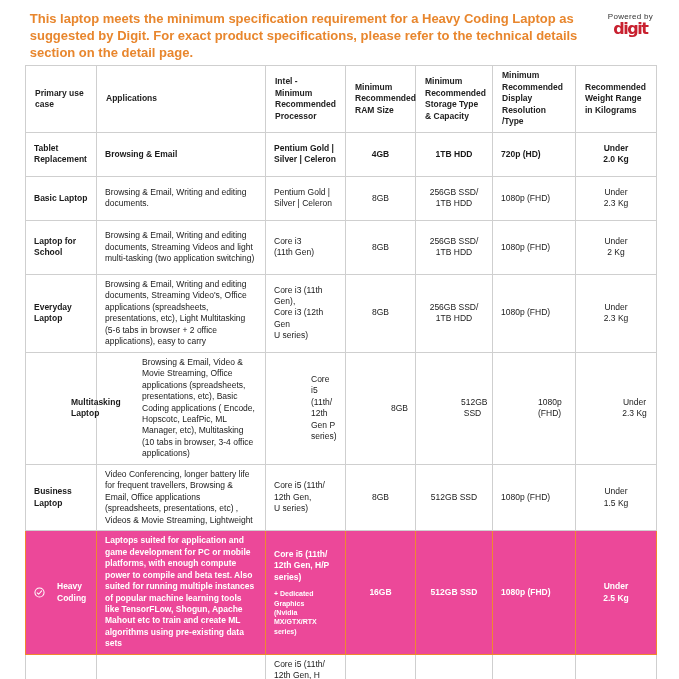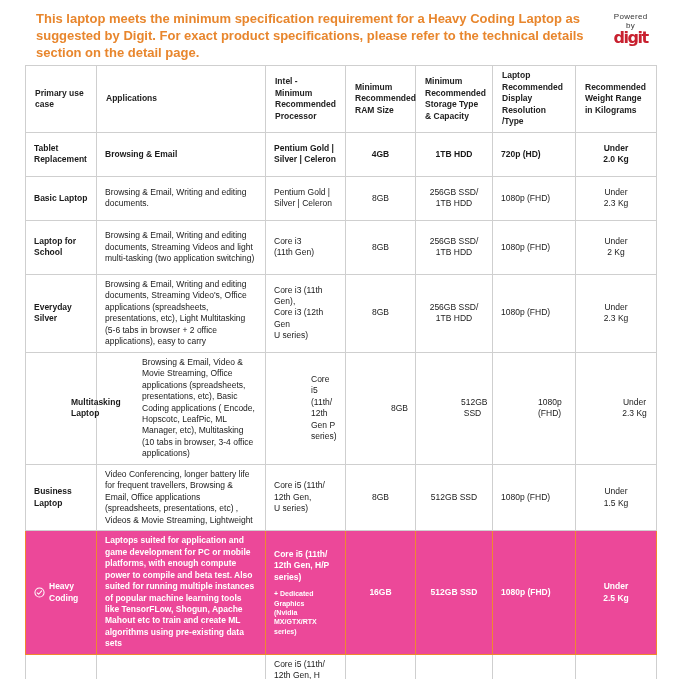--- a/index.html
+++ b/index.html
@@ -2,21 +2,21 @@
 <html><head>
 <meta charset="utf-8">
 <style>
   * { margin:0; padding:0; box-sizing:border-box; }
   body {
     width:679px; height:679px; background:#fff;
     font-family:"Liberation Sans", sans-serif;
     color:#1a1a1a; position:relative; overflow:hidden;
   }
   
-  .top { display:flex; justify-content:space-between; align-items:flex-start; padding:10px 12px 4px 36px; }
+  .top { display:flex; justify-content:flex-end; align-items:flex-start; padding:10px 12px 4px 25px; }
   .banner {
     width:578px; font-size:13px; line-height:1.32; font-weight:bold; color:#E8862D;
   }
   .brand-block { text-align:center; padding-right:14px; margin-top:2px; }
   .powered-by { font-size:8px; color:#333; letter-spacing:.3px; }
   .brand-logo { font-size:16px; font-weight:800; color:#C8202F; letter-spacing:-1.5px; line-height:1; font-family:"DejaVu Sans", sans-serif; }
   
   table { border-collapse:collapse; margin-left:25px; width:631px; table-layout:fixed; }
   th, td { border:1px solid #cfcfcf; vertical-align:middle; padding:4px 8px; font-size:8.5px; line-height:1.35; }
   th { text-align:left; font-weight:600; color:#222; height:50px; padding-left:9px; }
@@ -31,21 +31,21 @@
   tr[data-row="2"] td { height:54px; }
   tr[data-row="3"] td { height:73px; }
   tr[data-row="4"] td { height:84px;padding-left:45px; }
   tr[data-row="5"] td { height:64px; }
   tr[data-row="6"] td { height:98px; }
   tr[data-row="7"] td { height:70px; }
   tr.highlight td {
     background:#ec4899; color:#fff; border-color:#F0872E; font-weight:bold;
   }
   tr.highlight td.c-use { font-weight:bold; }
-  .use-flex { display:flex; align-items:center; gap:4px; }
+  .use-flex { display:flex; align-items:center; gap:12px; }
   .proc-extra { font-size:7px; margin-top:6px; white-space:pre-line; font-weight:bold; }
 </style>
 </head>
 <body>
 
 <div class="top">
   <div class="banner">This laptop meets the minimum specification requirement for a Heavy Coding Laptop as suggested by Digit. For exact product specifications, please refer to the technical details section on the detail page.</div>
   <div class="brand-block">
     <div class="powered-by">Powered by</div>
     <div class="brand-logo">digit</div>
@@ -62,21 +62,21 @@
       <col style="width:83px">
       <col style="width:81px">
   </colgroup>
   <thead>
     <tr id="header-row">
         <th>Primary use case</th>
         <th>Applications</th>
         <th>Intel - Minimum Recommended Processor</th>
         <th>Minimum Recommended RAM Size</th>
         <th>Minimum Recommended Storage Type &amp; Capacity</th>
-        <th>Laptop Recommended Display Resolution /Type</th>
+        <th>Minimum Recommended Display Resolution /Type</th>
         <th>Recommended Weight Range in Kilograms</th>
       </tr>
   </thead>
   <tbody id="table-body">
       <tr data-row="0">
         <td class="c-use">Tablet Replacement</td>
         <td class="c-apps">Browsing &amp; Email</td>
         <td class="c-proc"><div>Pentium Gold |
 Silver | Celeron</div></td>
         <td class="c-ram">4GB</td>
@@ -103,21 +103,21 @@
         <td class="c-proc"><div>Core i3
 (11th Gen)</div></td>
         <td class="c-ram">8GB</td>
         <td class="c-storage">256GB SSD/
 1TB HDD</td>
         <td class="c-display">1080p (FHD)</td>
         <td class="c-weight">Under
 2 Kg</td>
       </tr>
       <tr data-row="3">
-        <td class="c-use">Everyday Silver</td>
+        <td class="c-use">Everyday Laptop</td>
         <td class="c-apps">Browsing &amp; Email, Writing and editing documents, Streaming Video's, Office applications (spreadsheets, presentations, etc), Light Multitasking (5-6 tabs in browser + 2 office applications), easy to carry</td>
         <td class="c-proc"><div>Core i3 (11th Gen),
 Core i3 (12th Gen
 U series)</div></td>
         <td class="c-ram">8GB</td>
         <td class="c-storage">256GB SSD/
 1TB HDD</td>
         <td class="c-display">1080p (FHD)</td>
         <td class="c-weight">Under
 2.3 Kg</td>

